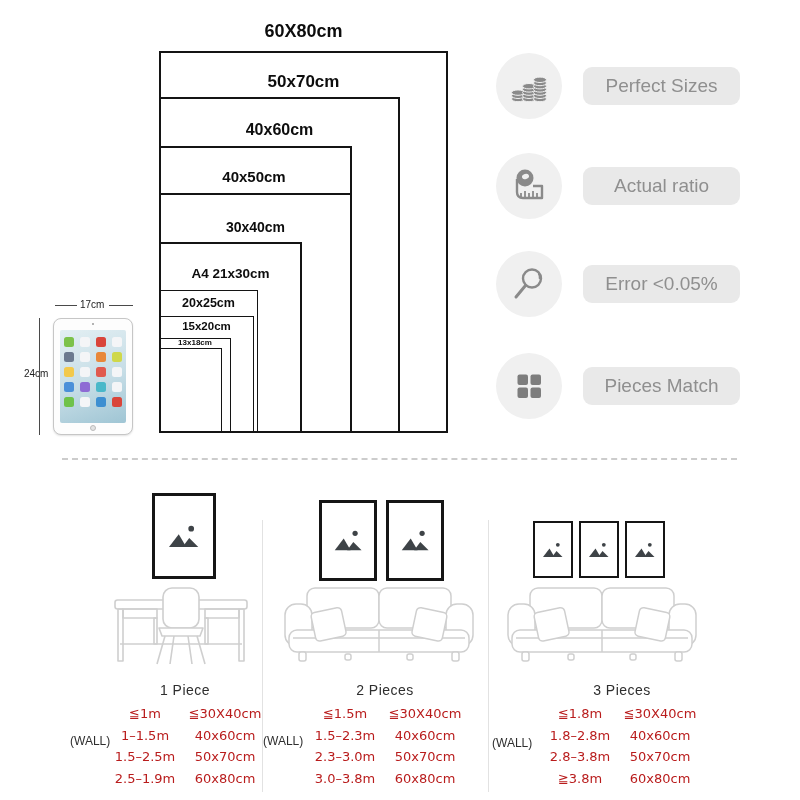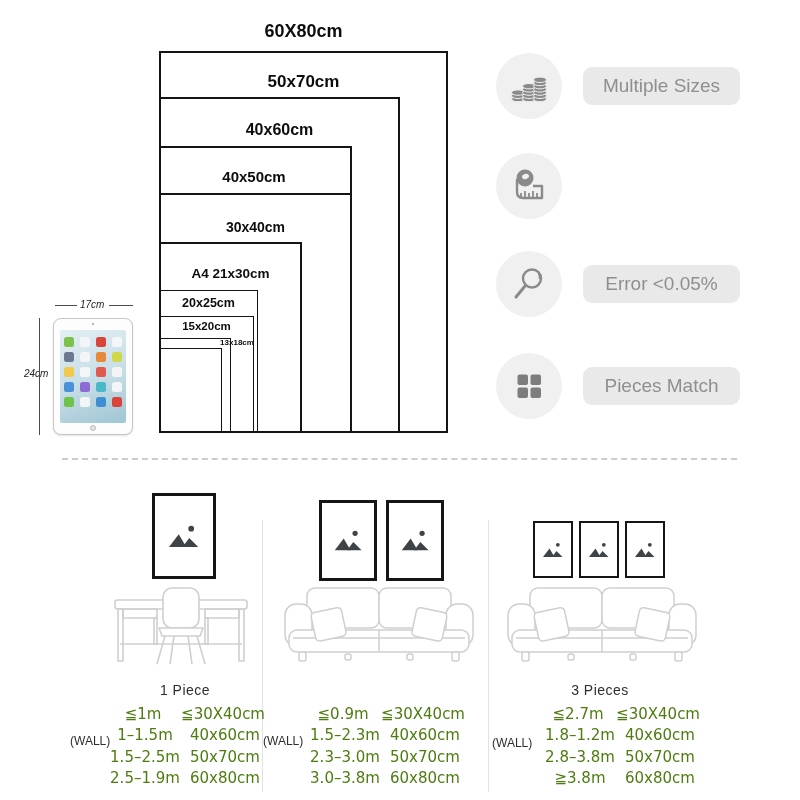--- a/index.html
+++ b/index.html
@@ -21,21 +21,21 @@
   .slabel{position:absolute;left:159px;text-align:center;white-space:nowrap;
     font-weight:700;color:#0d0d0d;}
   .l0{top:21px;width:289px;font-size:18px;}
   .l1{top:72px;width:289px;font-size:17px;}
   .l2{top:121px;width:241px;font-size:16px;}
   .l3{top:168px;width:190px;font-size:15px;}
   .l4{top:219px;width:193px;font-size:14px;}
   .l5{top:266px;width:143px;font-size:13.5px;}
   .l6{top:296px;width:99px;font-size:12.5px;}
   .l7{top:320px;width:95px;font-size:11.5px;}
-  .l8{top:338px;width:72px;font-size:8px;padding-left:42px;}
+  .l8{top:338px;width:72px;font-size:8px;}
 
   
   .tablet-body{position:absolute;left:53px;top:318px;width:80px;height:117px;
     background:#fdfdfd;border:1px solid #c6c6c6;border-radius:8px;box-sizing:border-box;
     box-shadow:0 1px 2px rgba(0,0,0,.12);}
   .cam{position:absolute;left:50%;top:4px;margin-left:-1px;width:2px;height:2px;
     border-radius:50%;background:#9a9a9a;}
   .homebtn{position:absolute;left:50%;bottom:3px;margin-left:-3px;width:6px;height:6px;
     border-radius:50%;background:#e3e3e3;border:1px solid #bbb;box-sizing:border-box;}
   .tablet-screen{position:absolute;left:6px;top:11px;width:66px;height:93px;
@@ -45,21 +45,21 @@
     padding-top:7px;box-sizing:border-box;}
   .tablet-screen i{display:block;border-radius:2.5px;background:#f4f5f7;}
   .tablet-screen i:nth-child(1){background:#7cc24a}.tablet-screen i:nth-child(3){background:#d9453a}
   .tablet-screen i:nth-child(5){background:#6b7a8f}.tablet-screen i:nth-child(7){background:#e8883a}
   .tablet-screen i:nth-child(8){background:#cfd84a}.tablet-screen i:nth-child(9){background:#f2c94c}
   .tablet-screen i:nth-child(11){background:#e05a4e}.tablet-screen i:nth-child(13){background:#4a90d9}
   .tablet-screen i:nth-child(14){background:#8e6bd4}.tablet-screen i:nth-child(15){background:#49b8c9}
   .tablet-screen i:nth-child(17){background:#6fc24a}.tablet-screen i:nth-child(19){background:#3d8fd1}
   .tablet-screen i:nth-child(20){background:#d9453a}
 
-  .dimtext{position:absolute;font-size:10px;color:#222;font-style:italic;}
+  .dimtext{position:absolute;font-size:10px;color:#222;}
   .dim17{left:80px;top:299px;}
   .dim24{left:24px;top:368px;}
   .hline{position:absolute;top:305px;height:1px;background:#4a4a4a;}
   .hline.a{left:55px;width:22px;}
   .hline.b{left:109px;width:24px;}
   .vline-dim{position:absolute;left:39px;top:318px;width:1px;height:117px;background:#4a4a4a;}
 
   
   .feature-circle{position:absolute;left:496px;width:66px;height:66px;border-radius:50%;
     background:#f0f0f0;display:flex;align-items:center;justify-content:center;}
@@ -85,25 +85,25 @@
 
   
   .furn{position:absolute;}
   .desk{left:112px;top:586px;}
   .sofa2{left:283px;top:584px;}
   .sofa3{left:506px;top:584px;}
 
   
   .ptitle{position:absolute;top:682px;width:160px;text-align:center;font-size:14px;
     color:#2e2e2e;letter-spacing:.5px;}
-  .pt0{left:105px}.pt1{left:305px}.pt2{left:520px}
+  .pt0{left:105px}.pt1{left:305px}.pt2{left:542px}
   .ptable{position:absolute;top:703px;width:160px;}
   .pc0{left:105px}.pc1{left:305px}.pc2{left:540px}
   .prow{display:flex;height:21.5px;align-items:center;}
-  .prow span{flex:1;text-align:center;font-size:15px;color:#4d7c0f;
+  .prow span{flex:1;text-align:center;font-size:13px;color:#b91c1c;
     font-family:"DejaVu Sans","Liberation Sans",sans-serif;white-space:nowrap;}
   .wall-label{position:absolute;font-size:12px;color:#2e2e2e;}
   .wl0{left:70px;top:734px}.wl1{left:263px;top:734px}.wl2{left:492px;top:736px}
 </style>
 </head>
 <body>
 
 <div class="canvas">
 
   <div class="srect r0"></div>
@@ -172,36 +172,37 @@
         <ellipse cx="31" cy="33" rx="6.5" ry="2.7"></ellipse>
           <ellipse cx="31" cy="29.8" rx="6.5" ry="2.7"></ellipse>
           <ellipse cx="31" cy="26.6" rx="6.5" ry="2.7"></ellipse>
           <ellipse cx="31" cy="23.4" rx="6.5" ry="2.7"></ellipse>
           <ellipse cx="31" cy="20.2" rx="6.5" ry="2.7"></ellipse>
           <ellipse cx="31" cy="17" rx="6.5" ry="2.7"></ellipse>
           <ellipse cx="31" cy="13.8" rx="6.5" ry="2.7"></ellipse>
       </g>
     </svg>
   </div>
-  <div class="feature-pill fp0">Multiple Sizes</div>
+  <div class="feature-pill fp0">Perfect Sizes</div>
 
   <div class="feature-circle fc1">
     <svg width="40" height="40" viewBox="0 0 40 40">
       <path d="M8 13 L8 26 Q8 32 14 32 L33 32 L33 20 L24 20" fill="none" stroke="#8a8a8a" stroke-width="2.4" stroke-linejoin="round"></path>
       <g stroke="#8a8a8a" stroke-width="1.8">
         <path d="M12 31 v-4"></path>
           <path d="M16 31 v-6"></path>
           <path d="M20 31 v-4"></path>
           <path d="M24 31 v-6"></path>
           <path d="M28 31 v-4"></path>
       </g>
       <circle cx="16" cy="12" r="8.5" fill="#8a8a8a"></circle>
       <ellipse cx="16.5" cy="10.5" rx="3.6" ry="2.5" fill="#f0f0f0" transform="rotate(-18 16.5 10.5)"></ellipse>
     </svg>
   </div>
+  <div class="feature-pill fp1">Actual ratio</div>
 
   <div class="feature-circle fc2">
     <svg width="40" height="40" viewBox="0 0 40 40">
       <circle cx="23" cy="14.5" r="9" fill="none" stroke="#8a8a8a" stroke-width="2.4"></circle>
       <path d="M29.5 9.5 A7.5 7.5 0 0 1 30.5 15" fill="none" stroke="#8a8a8a" stroke-width="1.5"></path>
       <line x1="16.5" y1="21.5" x2="7" y2="33" stroke="#8a8a8a" stroke-width="3" stroke-linecap="round"></line>
     </svg>
   </div>
   <div class="feature-pill fp2">Error &lt;0.05%</div>
 
@@ -340,49 +341,50 @@
     <div class="prow">
       <span>1.5–2.5m</span>
       <span>50x70cm</span>
     </div>
     <div class="prow">
       <span>2.5–1.9m</span>
       <span>60x80cm</span>
     </div>
   </div>
 
+  <div class="ptitle pt1">2 Pieces</div>
   <div class="wall-label wl1">(WALL)</div>
   <div class="ptable pc1">
     <div class="prow">
-      <span>≦0.9m</span>
+      <span>≦1.5m</span>
       <span>≦30X40cm</span>
     </div>
     <div class="prow">
       <span>1.5–2.3m</span>
       <span>40x60cm</span>
     </div>
     <div class="prow">
       <span>2.3–3.0m</span>
       <span>50x70cm</span>
     </div>
     <div class="prow">
       <span>3.0–3.8m</span>
       <span>60x80cm</span>
     </div>
   </div>
 
   <div class="ptitle pt2">3 Pieces</div>
   <div class="wall-label wl2">(WALL)</div>
   <div class="ptable pc2">
     <div class="prow">
-      <span>≦2.7m</span>
+      <span>≦1.8m</span>
       <span>≦30X40cm</span>
     </div>
     <div class="prow">
-      <span>1.8–1.2m</span>
+      <span>1.8–2.8m</span>
       <span>40x60cm</span>
     </div>
     <div class="prow">
       <span>2.8–3.8m</span>
       <span>50x70cm</span>
     </div>
     <div class="prow">
       <span>≧3.8m</span>
       <span>60x80cm</span>
     </div>

